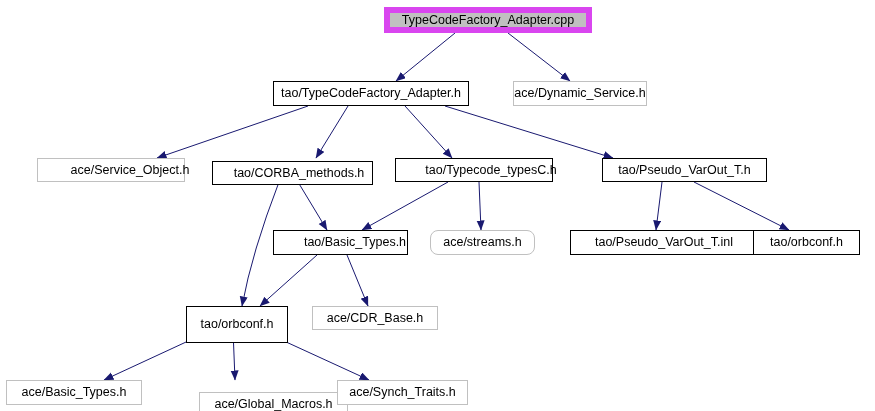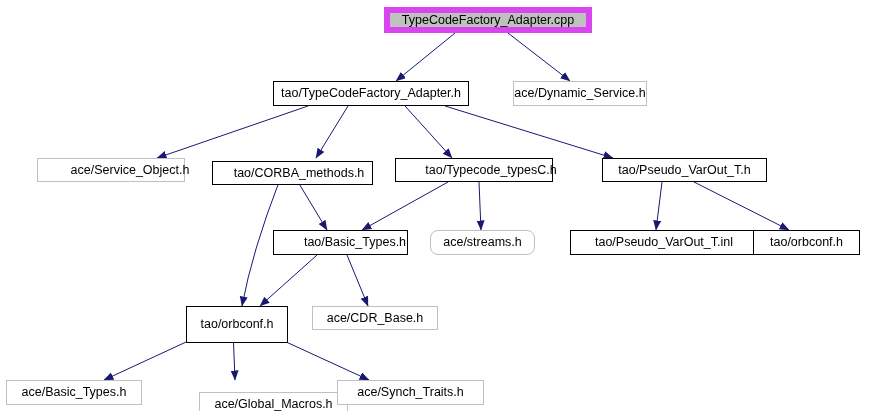--- a/index.html
+++ b/index.html
@@ -110,17 +110,17 @@
       </div>
       <div class="graph-node external" style="left: 312px; top: 306px; width: 126px; height: 24px; align-items: center;">
         <span>ace/CDR_Base.h</span>
       </div>
       <div class="graph-node external" style="left: 6px; top: 380px; width: 136px; height: 25px;">
         <span>ace/Basic_Types.h</span>
       </div>
       <div class="graph-node external" style="left: 163px; top: 392px; width: 149px; height: 25px; margin-left: 36px;">
         <span>ace/Global_Macros.h</span>
       </div>
-      <div class="graph-node external" style="left: 337px; top: 380px; width: 147px; height: 25px; text-align: right;">
+      <div class="graph-node external" style="left: 337px; top: 380px; width: 131px; height: 25px; text-align: right;">
         <span>ace/Synch_Traits.h</span>
       </div>
     </div>
 </div>
 
 </body></html>

